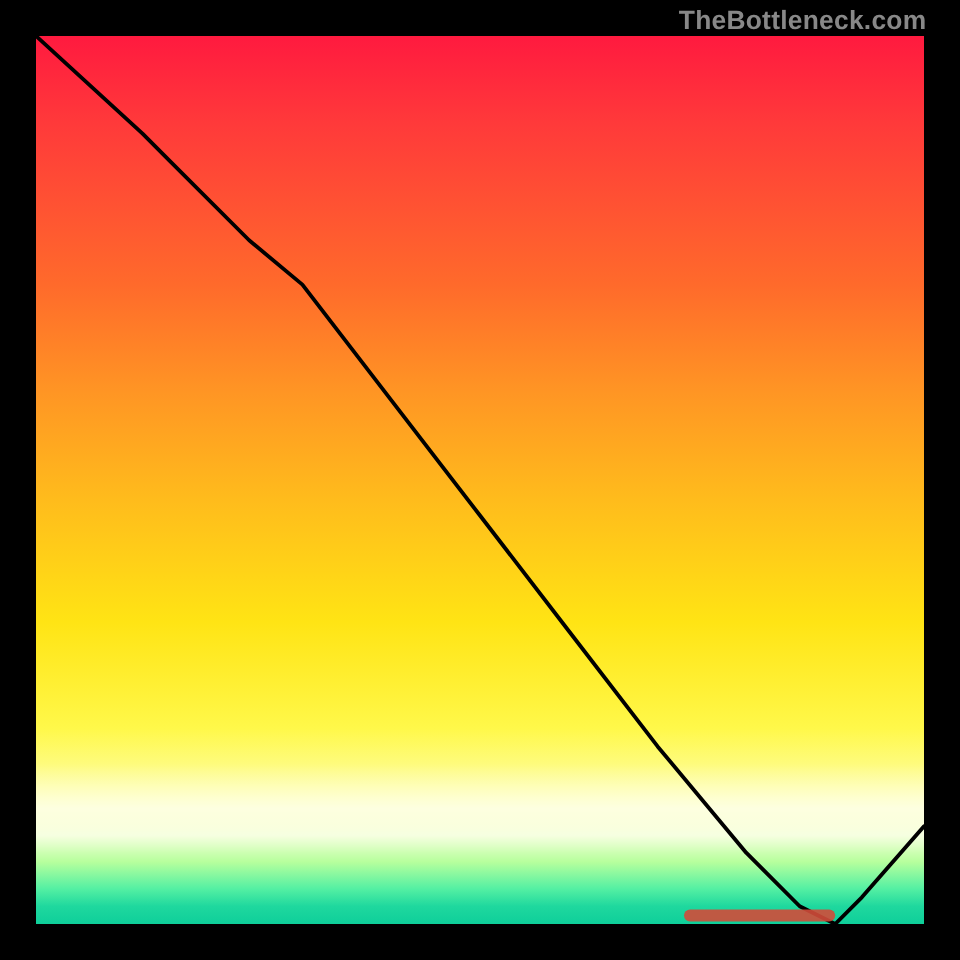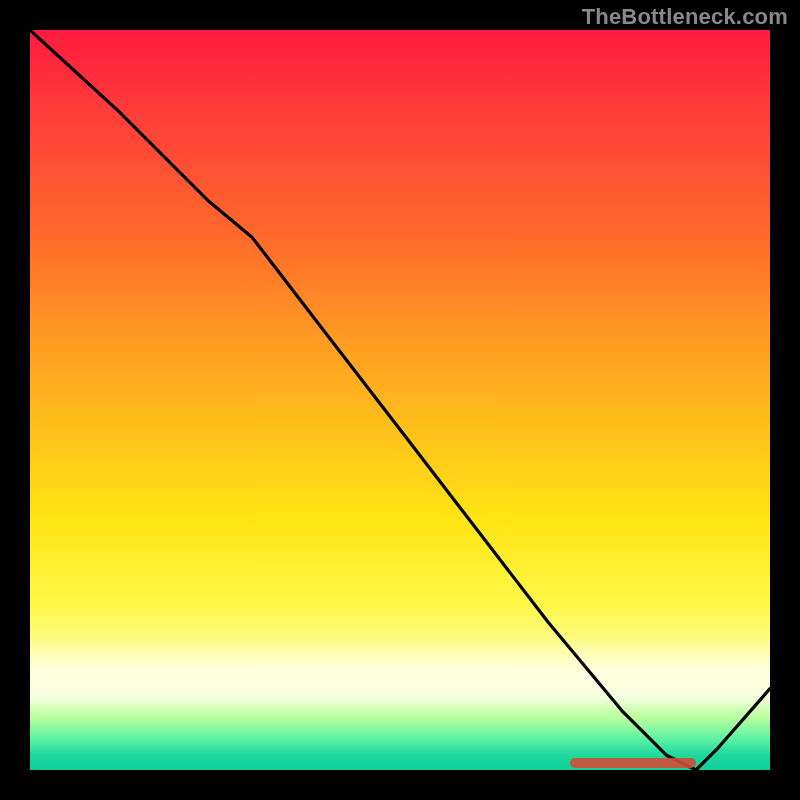--- a/index.html
+++ b/index.html
@@ -13,21 +13,21 @@
   }
   .stage {
     position: relative;
     width: 800px;
     height: 800px;
     background: #000;
   }
   .watermark {
     position: absolute;
     top: 4px;
-    right: 12px;
+    right: 28px;
     color: #888;
     font-size: 22px;
     font-weight: 600;
     letter-spacing: 0.2px;
     user-select: none;
   }
   
   .plot {
     position: absolute;
     left: 30px;

